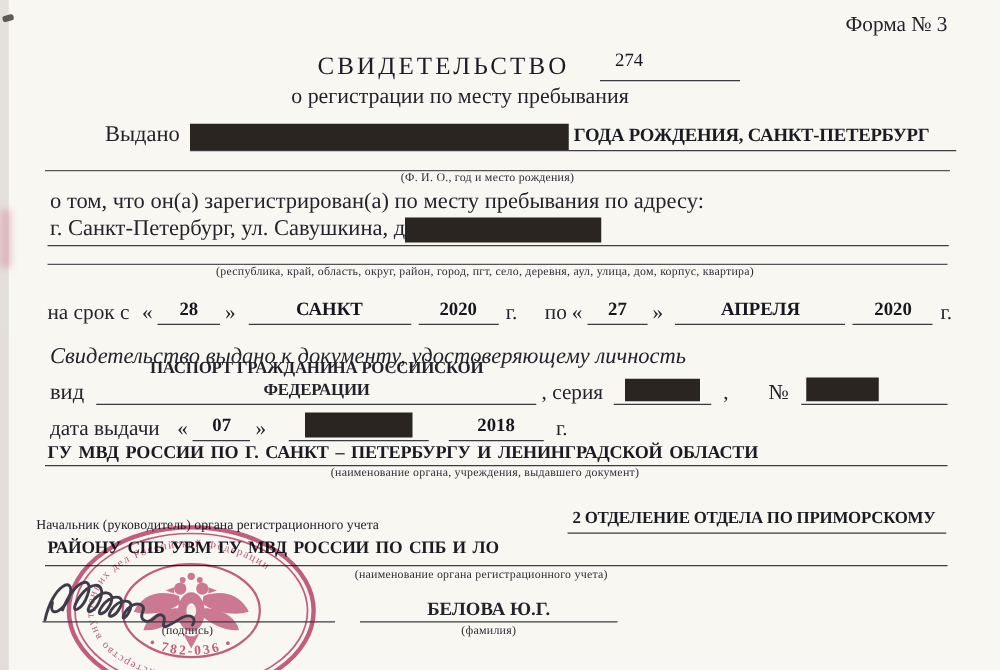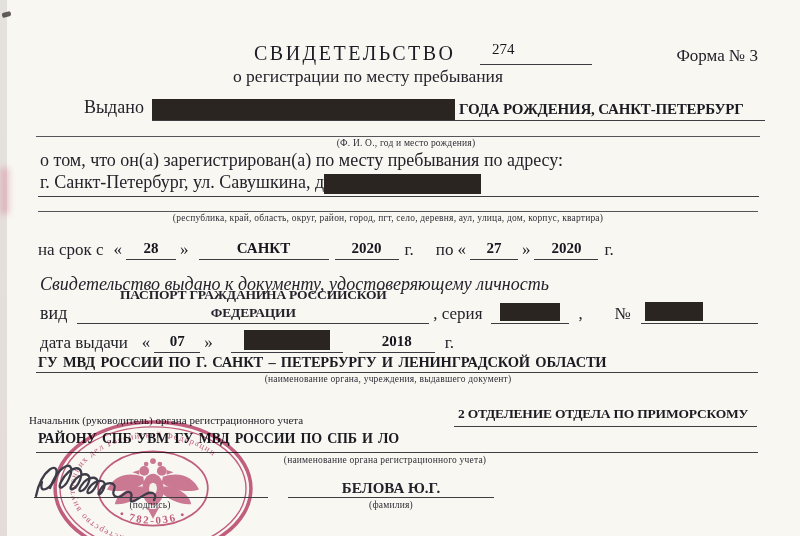--- a/index.html
+++ b/index.html
@@ -36,35 +36,35 @@
 </style>
 </head>
 <body>
 
 <div class="page">
 
   <div class="edge"></div>
   <div class="smudge"></div>
   <div class="speck"></div>
 
-  <div class="abs t17" style="top:10px;right:42px;margin-top:36px;">Форма № 3</div>
+  <div class="abs t17" style="top:10px;right:42px;">Форма № 3</div>
 
   <div class="abs title" style="left:254px;top:42px;">СВИДЕТЕЛЬСТВО</div>
   <div class="abs slot" style="left:480px;top:40px;width:112px;height:22px;text-align:left;">
     <span class="v" style="padding-left:12px;font-weight:normal;font-size:15px;">274</span>
   </div>
   <div class="abs subtitle" style="left:0;top:66px;width:736px;">о регистрации по месту пребывания</div>
 
   <span class="abs t18" style="left:84px;top:97px;">Выдано</span>
   <div class="abs redact" style="left:152px;top:99px;width:303px;height:21px;"></div>
   <span class="abs bold-val cond" style="left:459px;top:101px;font-size:15px;">ГОДА РОЖДЕНИЯ, САНКТ-ПЕТЕРБУРГ</span>
   <div class="hline" style="left:152px;top:120px;width:613px;"></div>
 
   <div class="hline thin" style="left:36px;top:136px;width:724px;"></div>
-  <div class="abs caption" style="left:0;top:138px;width:780px;padding-left:16px;">(Ф. И. О., год и место рождения)</div>
+  <div class="abs caption" style="left:0;top:138px;width:780px;">(Ф. И. О., год и место рождения)</div>
 
   <div class="abs t18" style="left:40px;top:150px;">о том, что он(а) зарегистрирован(а) по месту пребывания по адресу:</div>
 
   <span class="abs t18" style="left:40px;top:172px;">г. Санкт-Петербург, ул. Савушкина, дом</span>
   <div class="abs redact" style="left:324px;top:174px;width:157px;height:20px;"></div>
   <div class="hline" style="left:38px;top:196px;width:721px;"></div>
 
   <div class="hline thin" style="left:38px;top:211px;width:720px;"></div>
   <div class="abs caption" style="left:0;top:213px;width:776px;">(республика, край, область, округ, район, город, пгт, село, деревня, аул, улица, дом, корпус, квартира)</div>
 
@@ -73,20 +73,21 @@
     <span class="q">«</span>
     <span class="slot" style="width:50px;"><span class="v">28</span></span>
     <span class="q">»</span>
     <span class="slot" style="width:130px;margin:0 6px;"><span class="v">САНКТ</span></span>
     <span class="slot" style="width:64px;"><span class="v">2020</span></span>
     <span class="t17" style="margin-left:6px;">г.</span>
     <span class="t17" style="margin-left:22px;">по</span>
     <span class="q">«</span>
     <span class="slot" style="width:48px;"><span class="v">27</span></span>
     <span class="q">»</span>
+    <span class="slot" style="width:136px;margin:0 6px;"><span class="v">АПРЕЛЯ</span></span>
     <span class="slot" style="width:64px;"><span class="v">2020</span></span>
     <span class="t17" style="margin-left:6px;">г.</span>
   </div>
 
   <div class="abs t18" style="left:40px;top:274px;font-style:italic;">Свидетельство выдано к документу, удостоверяющему личность</div>
 
   <div class="abs row" style="left:40px;top:299px;width:718px;height:25px;">
     <span class="t18">вид</span>
     <span class="slot cond" style="width:352px;margin-left:10px;">
       <span style="font-weight:bold;font-size:13.5px;">ПАСПОРТ ГРАЖДАНИНА РОССИЙСКОЙ ФЕДЕРАЦИИ</span>

